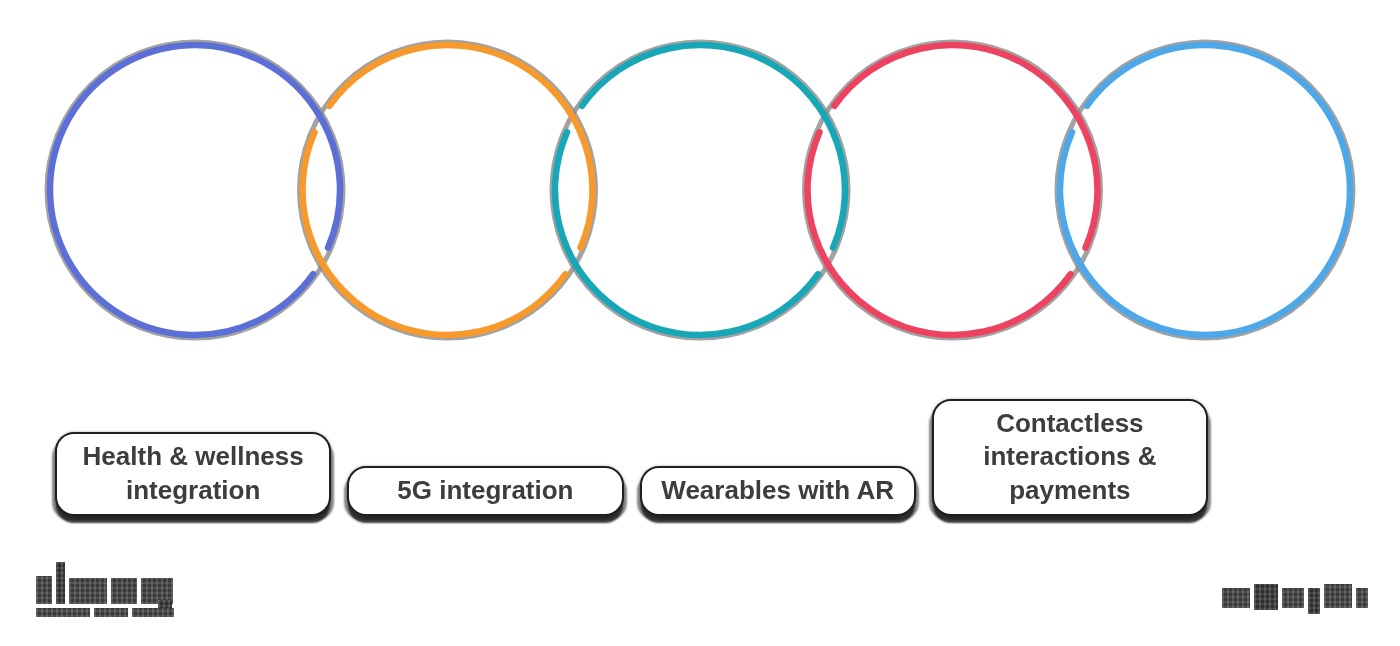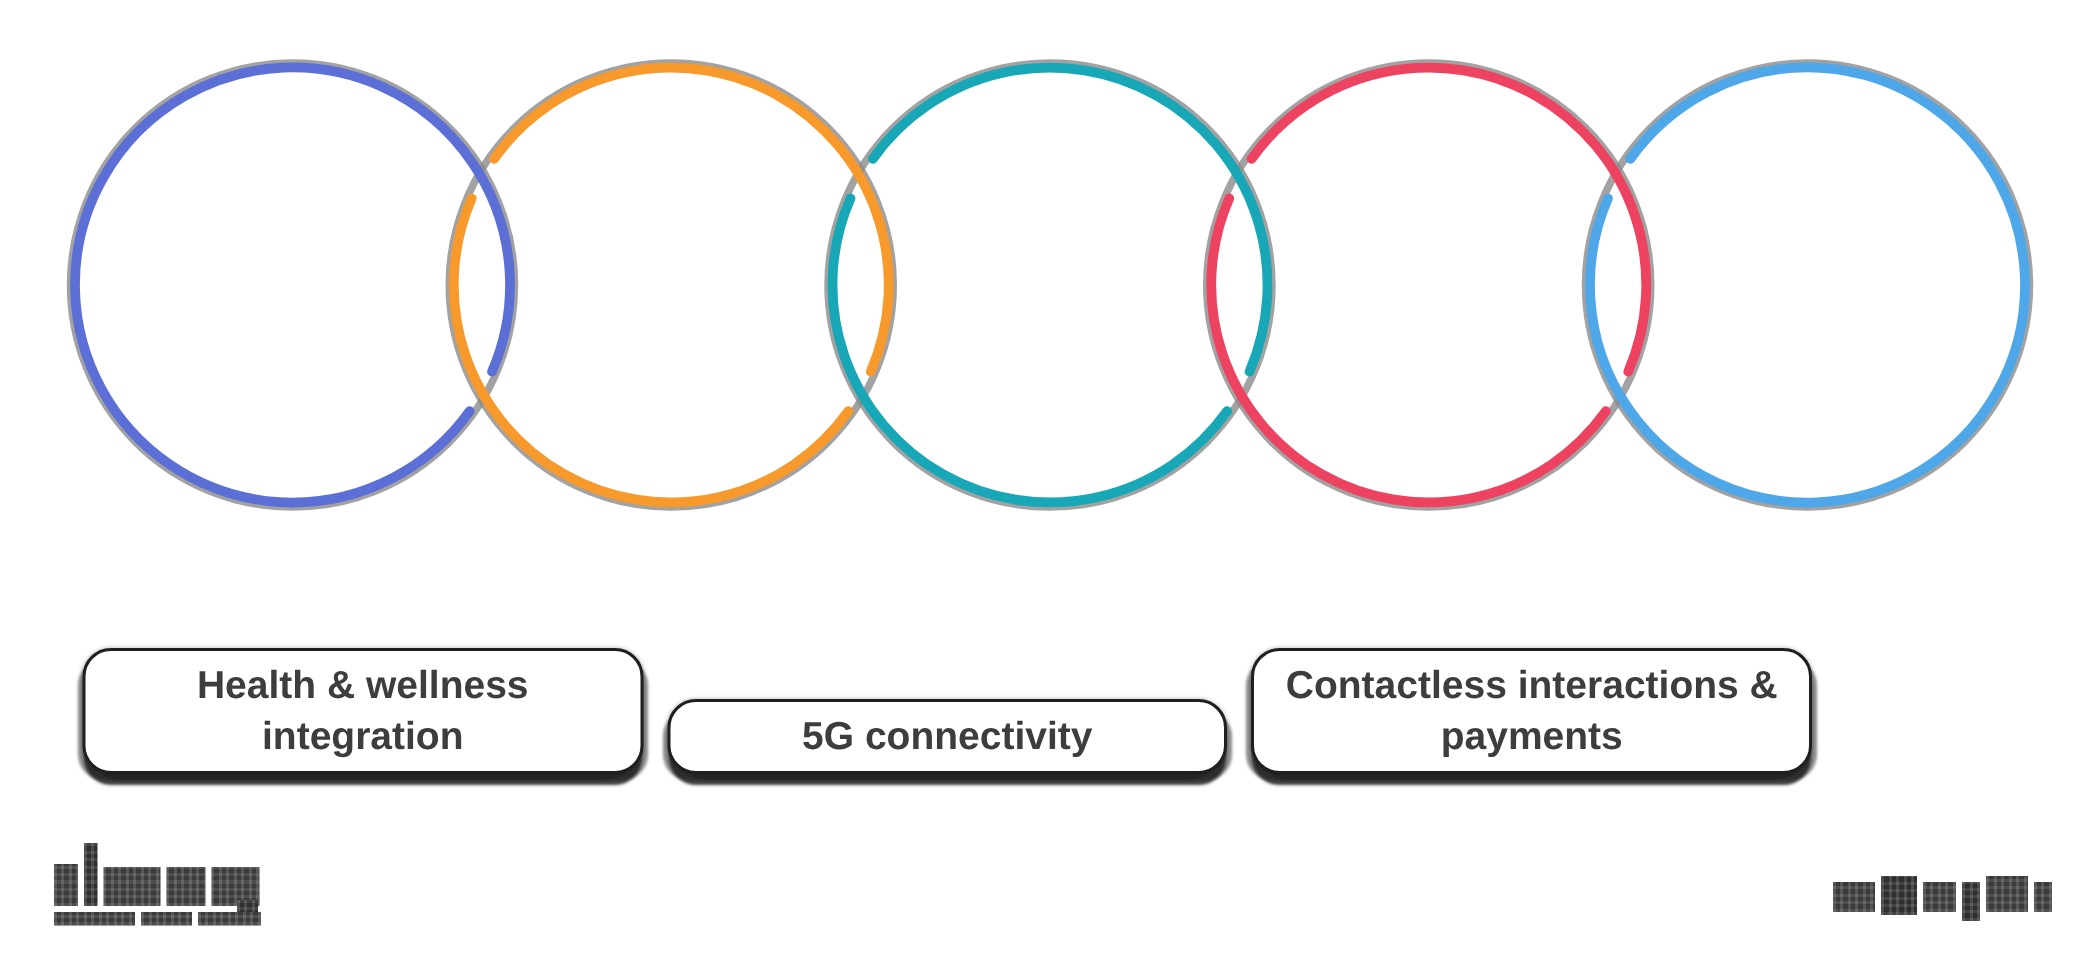--- a/index.html
+++ b/index.html
@@ -65,21 +65,24 @@
       <path d="M 1070.60 274.12 A 145 145 0 0 1 819.49 132.27" stroke="#ee4360" class="ring-arc"></path>
       <path d="M 834.40 105.88 A 145 145 0 0 1 1085.51 247.73" stroke="#ee4360" class="ring-arc"></path>
       <path d="M 1086.90 105.88 A 145 145 0 1 1 1071.99 132.27" stroke="#4ea7e8" class="ring-arc"></path>
     </svg>
 
   <div class="cards-row">
     <div class="card">
       <span>Health &amp; wellness integration</span>
     </div>
     <div class="card">
-      <span>5G connectivity</span>
+      <span>5G integration</span>
+    </div>
+    <div class="card">
+      <span>Wearables with AR</span>
     </div>
     <div class="card">
       <span>Contactless interactions &amp; payments</span>
     </div>
   </div>
 
   <div class="redacted" style="left:36px;top:562px;width:150px;height:58px;">
     <div class="px" style="left:0px;   top:14px; width:16px; height:28px;"></div>
     <div class="px dark" style="left:20px;  top:0px;  width:9px;  height:42px;"></div>
     <div class="px" style="left:33px;  top:16px; width:38px; height:26px;"></div>

